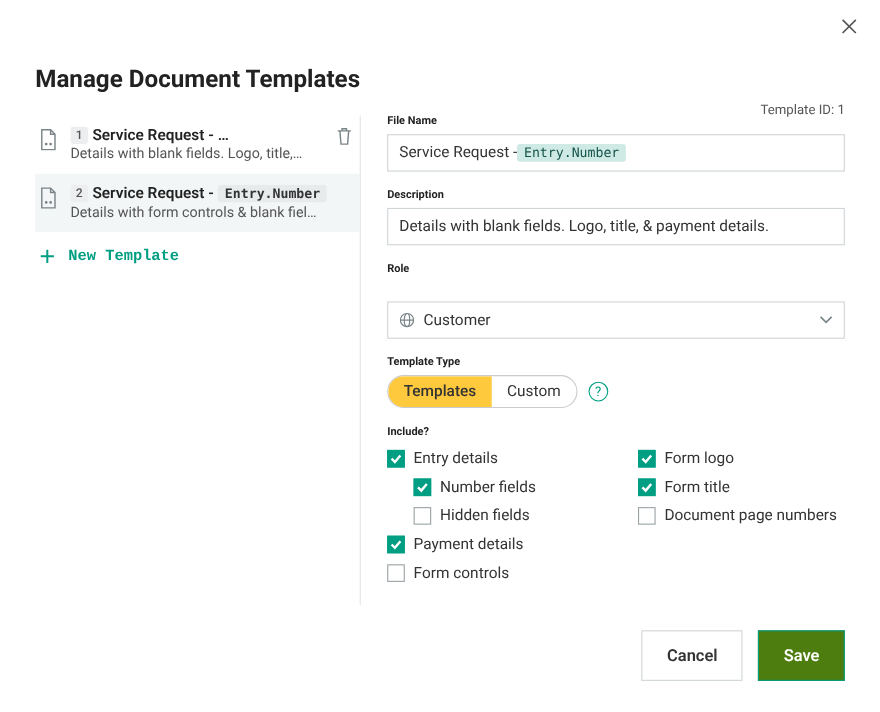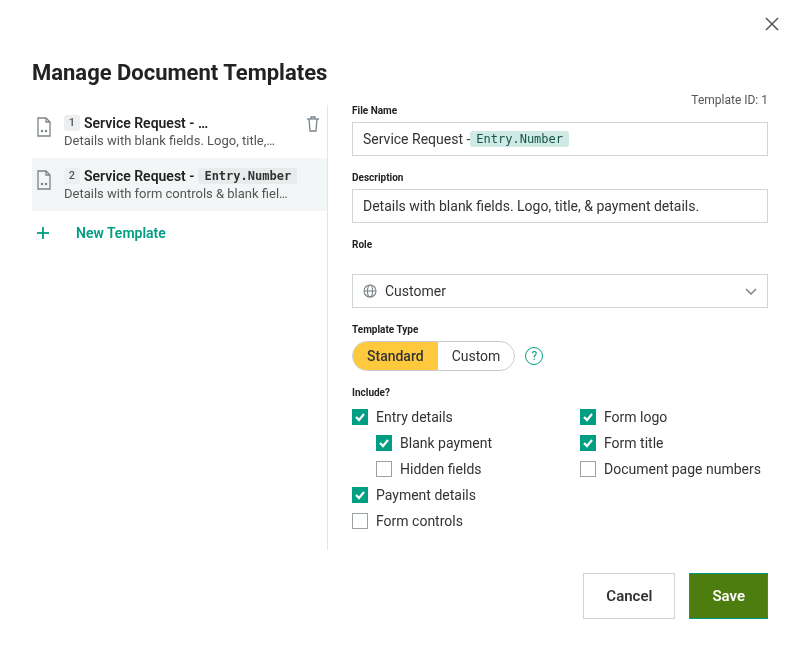--- a/index.html
+++ b/index.html
@@ -110,25 +110,26 @@
     position: absolute;
     right: 6px;
     top: 10px;
     width: 16px; height: 18px;
     color: #7a8488;
     cursor: pointer;
   }
   .new-template {
     display: flex;
     align-items: center;
-    gap: 26px;
+    gap: 12px;
     padding: 14px 4px;
     color: #009e82;
     font-weight: 600;
     cursor: pointer;
+    font-family: Liberation Mono, monospace;
   }
   .plus-icon { width: 14px; height: 14px; }
 
   
   .detail {
     flex: 1 1 auto;
     padding-left: 24px;
     position: relative;
   }
   .template-id {
@@ -377,21 +378,21 @@
               <polyline points="1,1 6,6 11,1"></polyline>
             </svg>
           </span>
         </div>
       </div>
 
       <div class="field-block">
         <div class="field-label">Template Type</div>
         <div style="display:flex;align-items:center;">
           <div class="seg-control">
-            <div class="seg-opt active">Standard</div>
+            <div class="seg-opt active">Templates</div>
             <div class="seg-opt">Custom</div>
           </div>
           <span class="help-circle">?</span>
         </div>
       </div>
 
       <div class="field-block">
         <div class="field-label">Include?</div>
         <div class="include-grid">
           <div class="include-col" id="include-left">
@@ -402,21 +403,21 @@
                   </svg>
                 </div>
                 <span class="chk-label">Entry details</span>
               </div>
               <div class="chk-row indent">
                 <div class="chk checked">
                   <svg viewBox="0 0 12 12" fill="none" stroke="currentColor" stroke-width="2.2">
                     <polyline points="2,6 5,9 10,3"></polyline>
                   </svg>
                 </div>
-                <span class="chk-label">Blank payment</span>
+                <span class="chk-label">Number fields</span>
               </div>
               <div class="chk-row indent">
                 <div class="chk"></div>
                 <span class="chk-label">Hidden fields</span>
               </div>
               <div class="chk-row">
                 <div class="chk checked">
                   <svg viewBox="0 0 12 12" fill="none" stroke="currentColor" stroke-width="2.2">
                     <polyline points="2,6 5,9 10,3"></polyline>
                   </svg>

